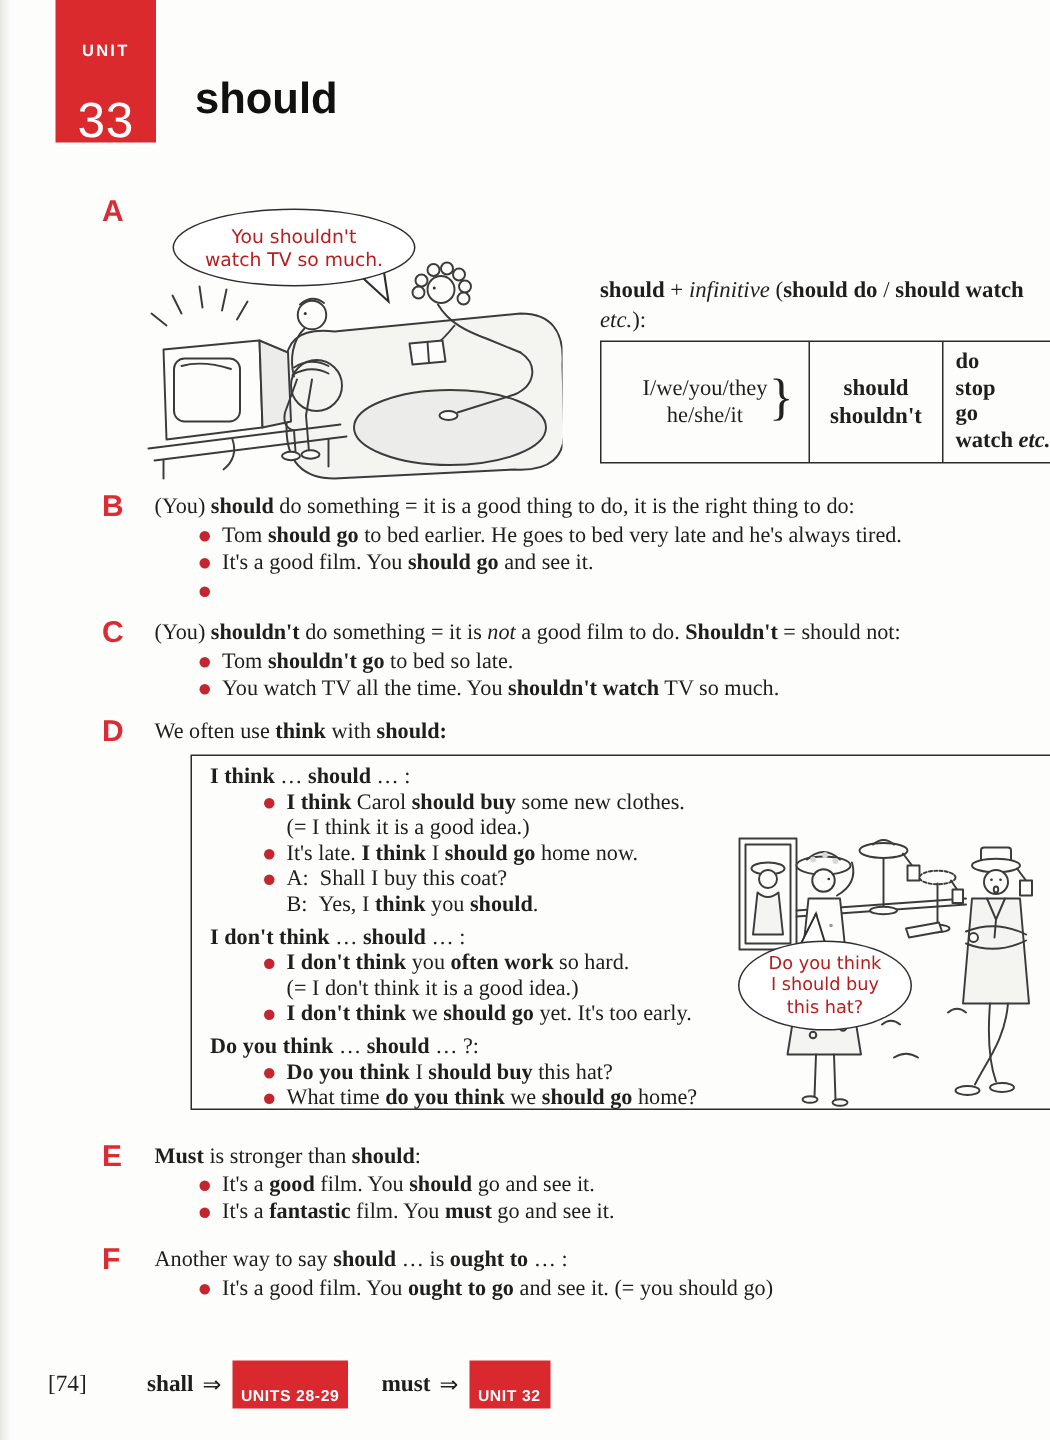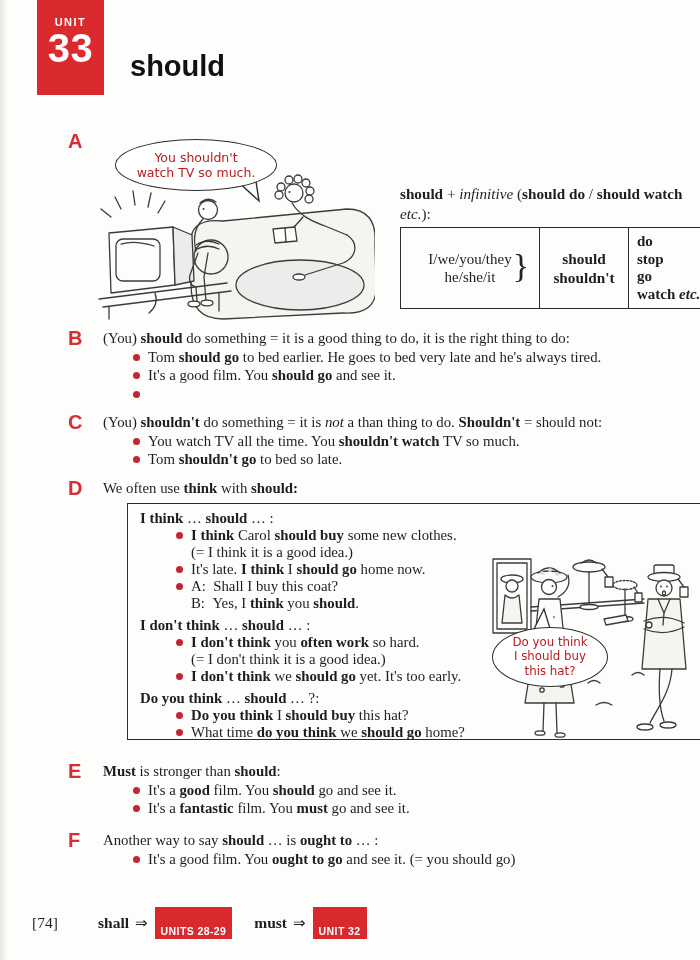--- a/index.html
+++ b/index.html
@@ -12,22 +12,22 @@
     content:""; position:absolute; left:0; top:0; width:7px; height:100%;
     background:linear-gradient(90deg,#dcdcd6,rgba(255,255,255,0)); opacity:.7; pointer-events:none;
   }
 
   
   .unit-box {
     position:absolute; left:37px; top:0; width:67px; height:95px;
     background:#da2a2e; color:#fff; text-align:center;
     font-family:"Liberation Sans", sans-serif;
   }
-  .unit-label { margin-top:16px; font-size:11px; font-weight:bold; letter-spacing:1.5px; }
-  .unit-number { font-size:40px; font-weight:bold; line-height:1.02; letter-spacing:.5px; }
+  .unit-label { margin-top:28px; font-size:11px; font-weight:bold; letter-spacing:1.5px; }
+  .unit-number { font-size:33px; font-weight:normal; line-height:1.02; letter-spacing:.5px;margin-top:23px; }
   .page-title {
     position:absolute; left:130px; top:50px;
     font-family:"Liberation Sans", sans-serif; font-weight:bold; font-size:29px; color:#111;
   }
 
   
   .sec { position:absolute; left:68px; width:618px; }
   .sec-letter {
     position:absolute; left:0; top:-2px; color:#d92c34;
     font-family:"Liberation Sans", sans-serif; font-weight:bold; font-size:20px;
@@ -196,23 +196,23 @@
       <div class="line"><span>(You) </span><b>should</b><span> do something = it is a good thing to do, it is the right thing to do:</span></div>
       <div class="line bullet"><span class="dot"></span><span><span>Tom </span><b>should go</b><span> to bed earlier. He goes to bed very late and he's always tired.</span></span></div>
       <div class="line bullet"><span class="dot"></span><span><span>It's a good film. You </span><b>should go</b><span> and see it.</span></span></div>
       <div class="line bullet"><span class="dot"></span></div>
     </div>
   </div>
 
   <div class="sec" style="top:413px">
     <div class="sec-letter">C</div>
     <div class="sec-body">
-      <div class="line"><span>(You) </span><b>shouldn't</b><span> do something = it is </span><i>not</i><span> a than thing to do. </span><b>Shouldn't</b><span> = should not:</span></div>
+      <div class="line"><span>(You) </span><b>shouldn't</b><span> do something = it is </span><i>not</i><span> a good film to do. </span><b>Shouldn't</b><span> = should not:</span></div>
+      <div class="line bullet"><span class="dot"></span><span><span>Tom </span><b>shouldn't go</b><span> to bed so late.</span></span></div>
       <div class="line bullet"><span class="dot"></span><span><span>You watch TV all the time. You </span><b>shouldn't watch</b><span> TV so much.</span></span></div>
-      <div class="line bullet"><span class="dot"></span><span><span>Tom </span><b>shouldn't go</b><span> to bed so late.</span></span></div>
     </div>
   </div>
 
   <div class="sec" style="top:479px">
     <div class="sec-letter">D</div>
     <div class="sec-body">
       <div class="line"><span>We often use </span><b>think</b><span> with </span><b>should:</b></div>
       <div class="d-box">
 
         <div class="d-group">

